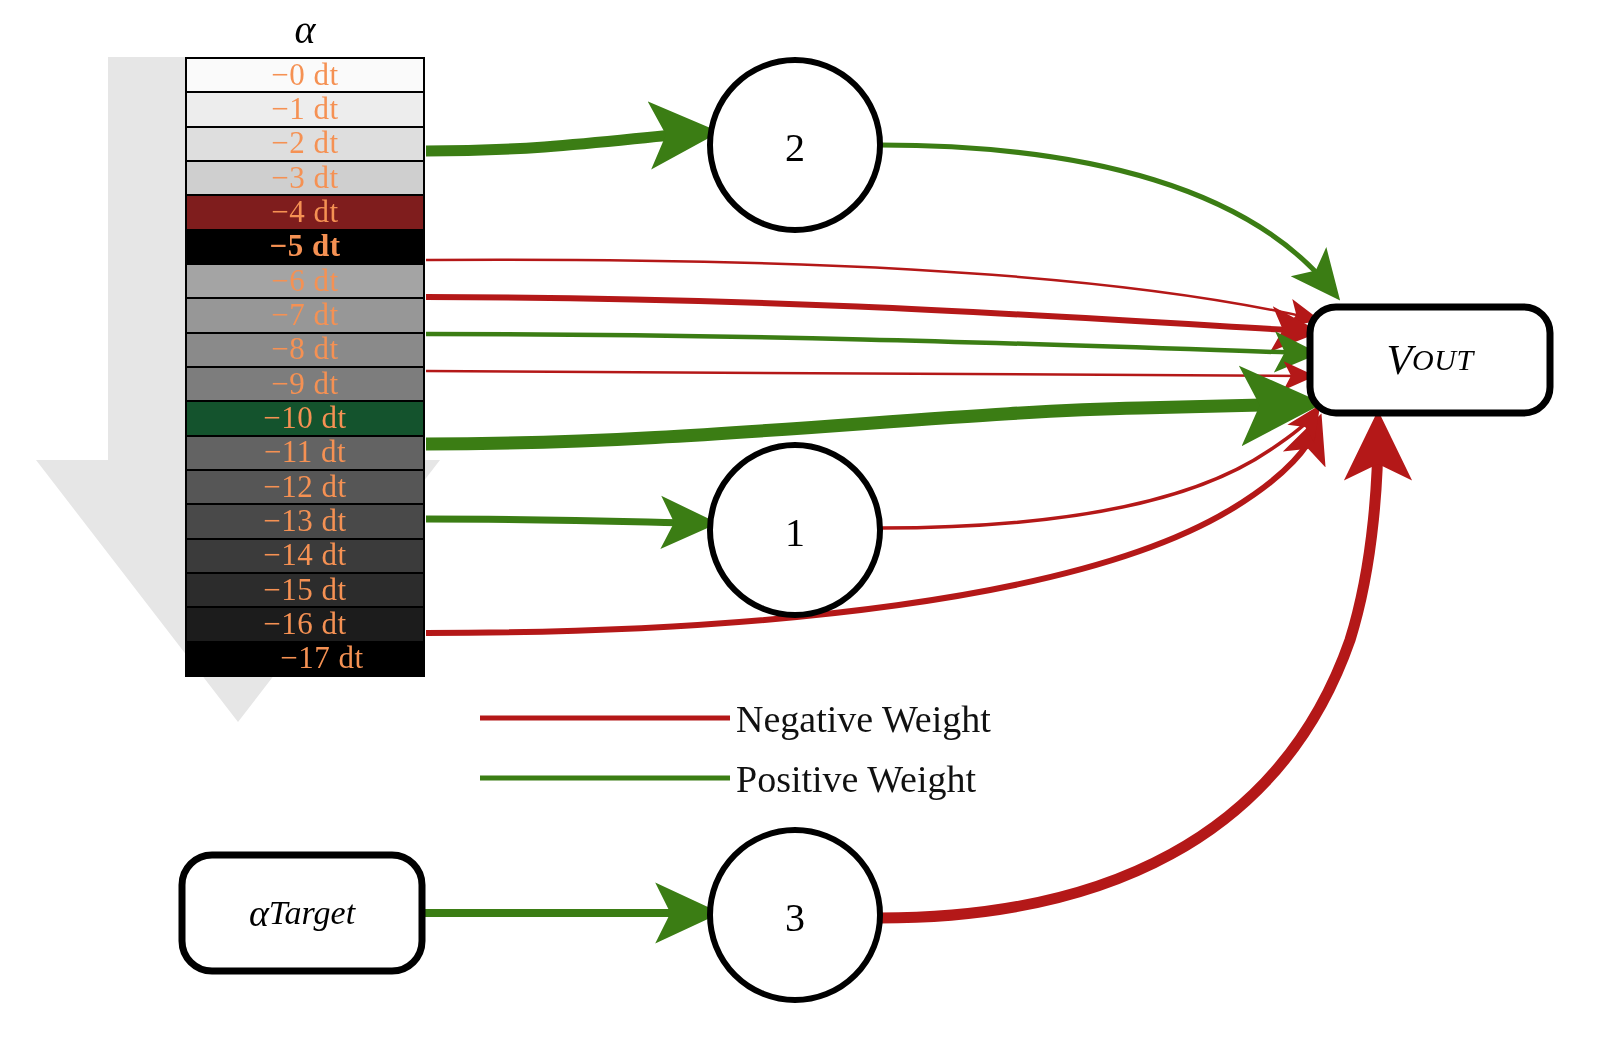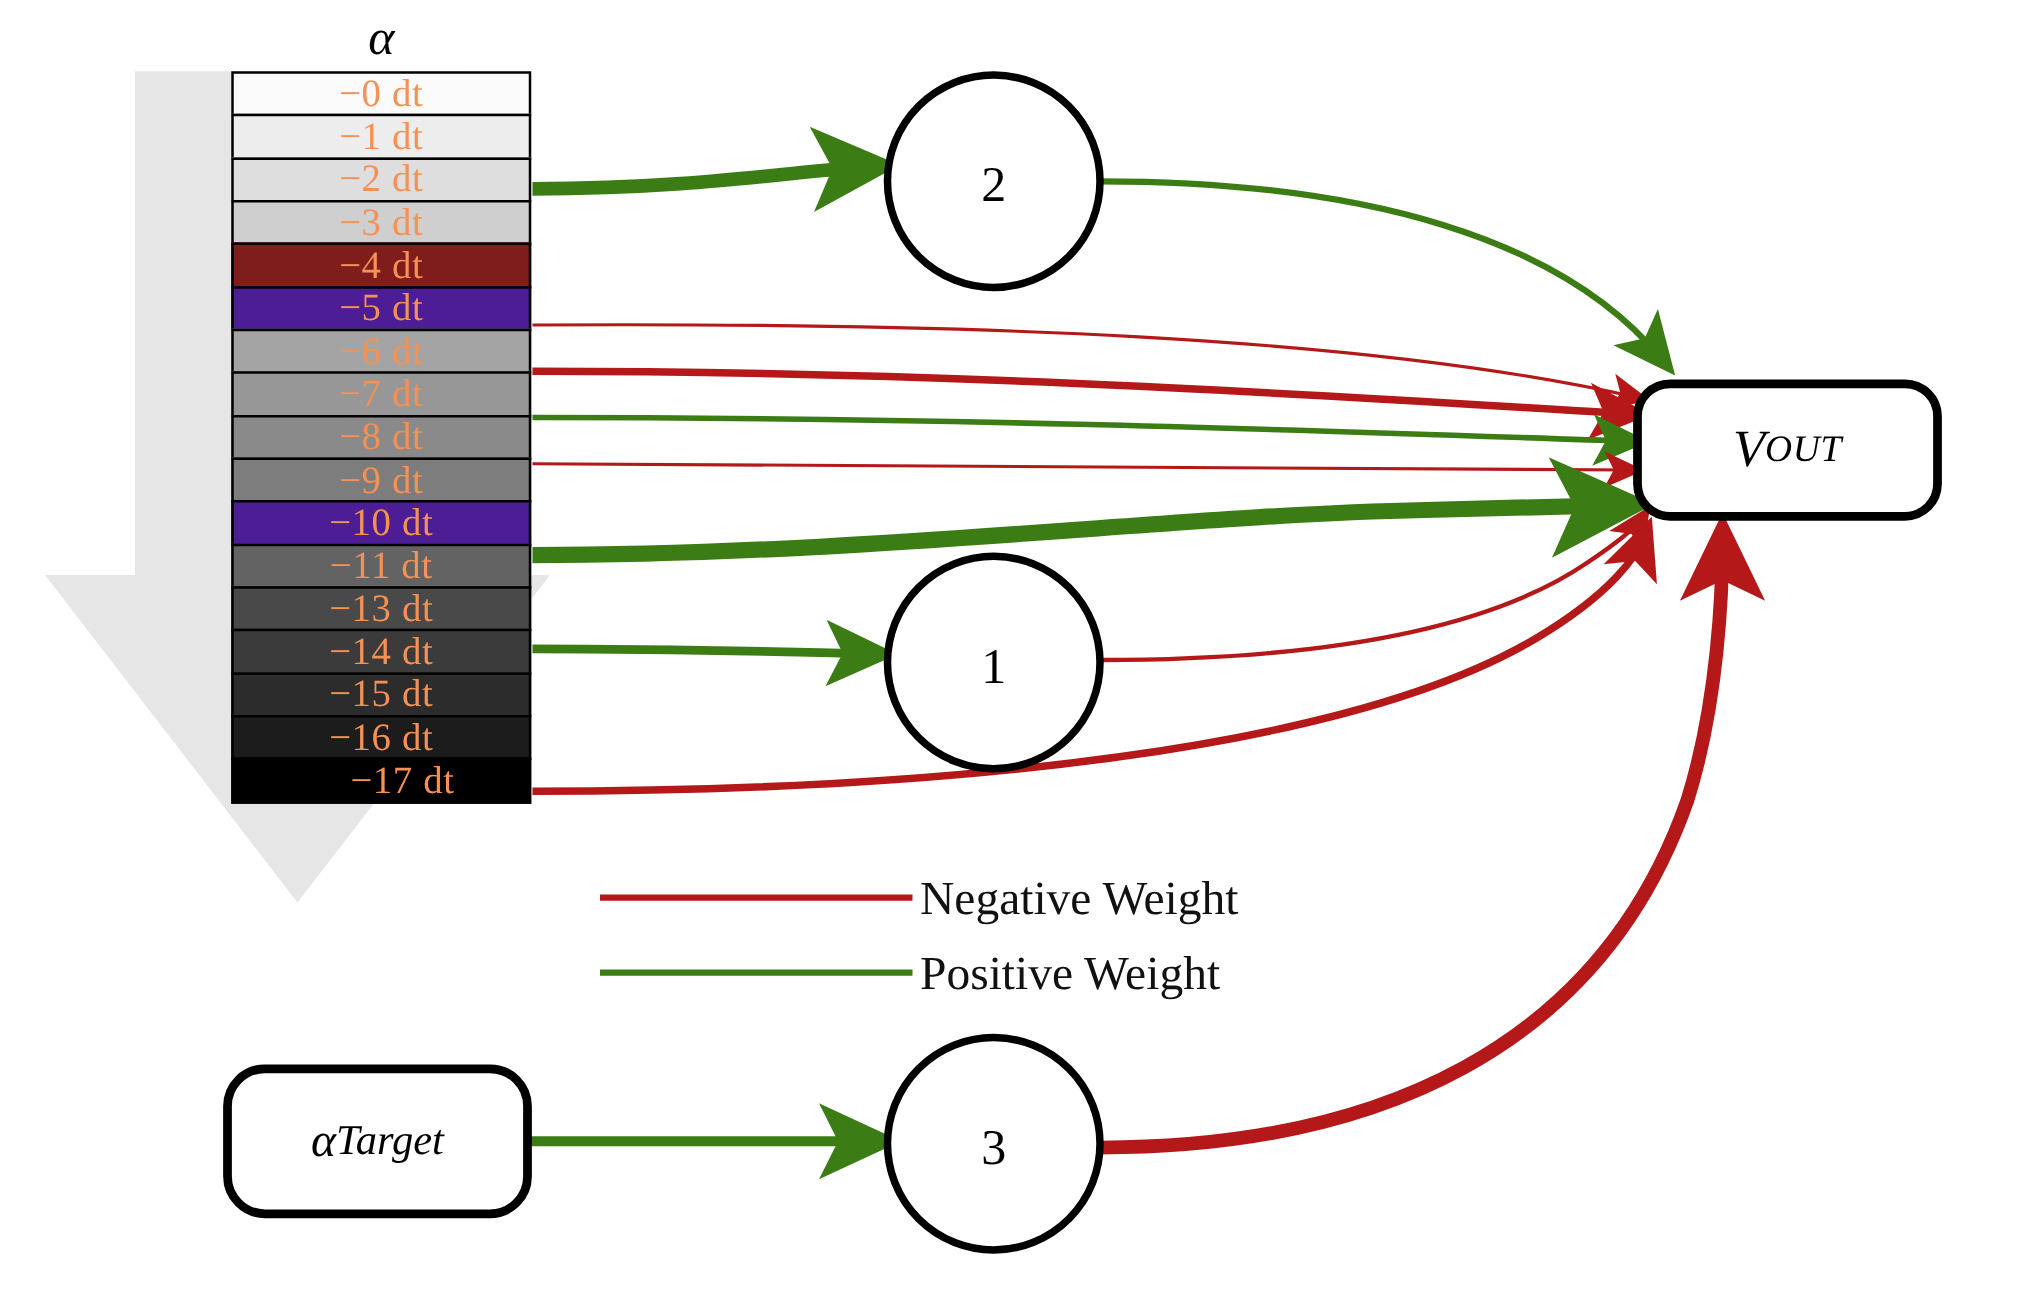--- a/index.html
+++ b/index.html
@@ -122,40 +122,43 @@
       </div>
       <div class="stack-row" style="background: rgb(222, 222, 222);">
         <span>−2 dt</span>
       </div>
       <div class="stack-row" style="background: rgb(207, 207, 207);">
         <span>−3 dt</span>
       </div>
       <div class="stack-row" style="background: #7f1d1d;">
         <span>−4 dt</span>
       </div>
-      <div class="stack-row" style="background: #4c1d95;">
+      <div class="stack-row" style="background: #000000; font-weight: bold;">
         <span>−5 dt</span>
       </div>
       <div class="stack-row" style="background: rgb(164, 164, 164);">
         <span>−6 dt</span>
       </div>
       <div class="stack-row" style="background: rgb(151, 151, 151);">
         <span>−7 dt</span>
       </div>
       <div class="stack-row" style="background: rgb(138, 138, 138);">
         <span>−8 dt</span>
       </div>
       <div class="stack-row" style="background: rgb(125, 125, 125);">
         <span>−9 dt</span>
       </div>
-      <div class="stack-row" style="background: #4c1d95;">
+      <div class="stack-row" style="background: #14532d;">
         <span>−10 dt</span>
       </div>
       <div class="stack-row" style="background: rgb(99, 99, 99);">
         <span>−11 dt</span>
+      </div>
+      <div class="stack-row" style="background: rgb(86, 86, 86);">
+        <span>−12 dt</span>
       </div>
       <div class="stack-row" style="background: rgb(73, 73, 73);">
         <span>−13 dt</span>
       </div>
       <div class="stack-row" style="background: rgb(59, 59, 59);">
         <span>−14 dt</span>
       </div>
       <div class="stack-row" style="background: rgb(44, 44, 44);">
         <span>−15 dt</span>
       </div>

